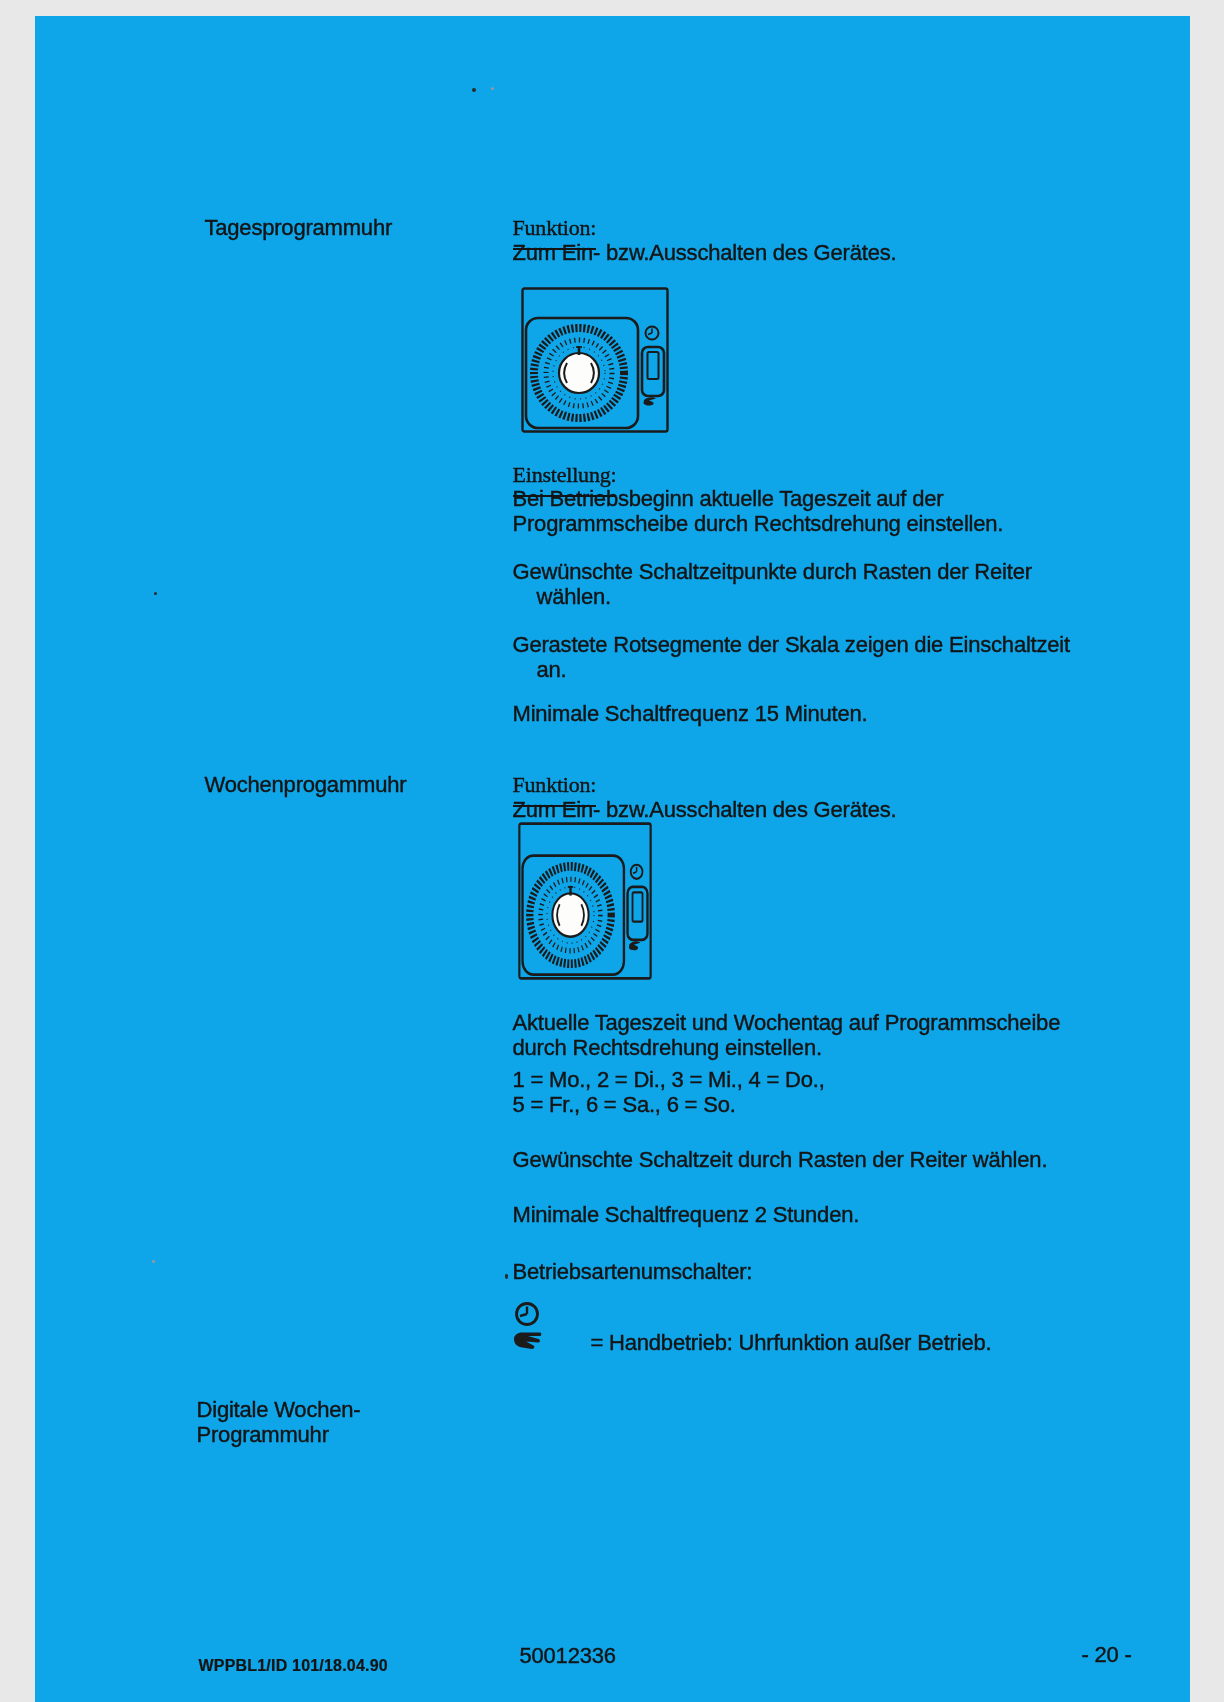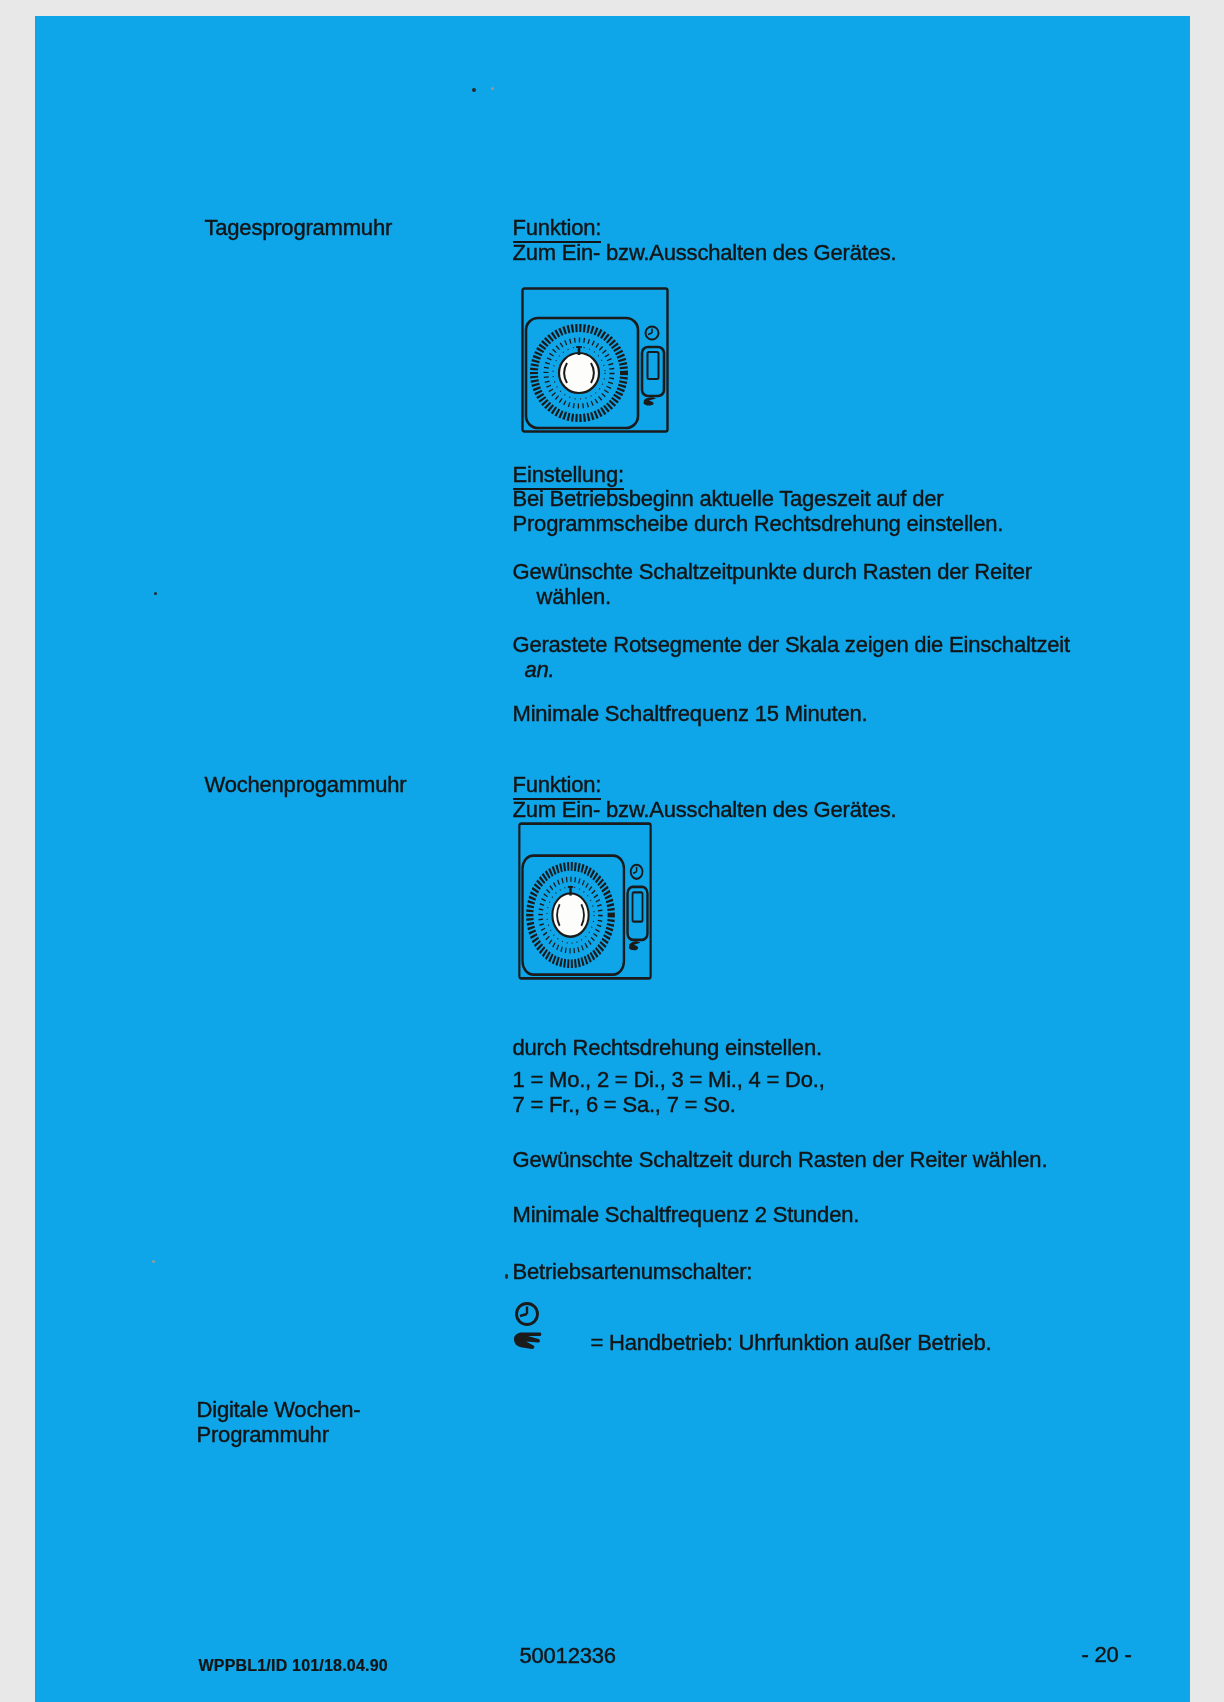--- a/index.html
+++ b/index.html
@@ -16,21 +16,22 @@
     position:absolute;
     font-size:22px;
     line-height:25px;
     white-space:nowrap;
     letter-spacing:-0.2px;
     -webkit-text-stroke:0.4px;
   }
   .u{
     display:inline-block;
     border-bottom:2.2px solid #141414;
-    padding-bottom:1px;
+    padding-bottom:8px;
+    font-family:Liberation Serif, serif;
   }
   .fig{position:absolute;}
   .fig svg{display:block;}
   .small{
     font-size:16px;
     font-weight:700;
     letter-spacing:0.2px;
     -webkit-text-stroke:0.2px;
   }
   .speck{position:absolute;background:#2a2a2a;border-radius:50%;}
@@ -87,21 +88,21 @@
   </div>
 
   <div class="t" style="left:478px;top:446px;"><span class="u">Einstellung:</span></div>
   <div class="t" style="left:478px;top:495px;">Programmscheibe durch Rechtsdrehung einstellen.</div>
   <div class="t" style="left:478px;top:470px;">Bei Betriebsbeginn aktuelle Tageszeit auf der</div>
 
   <div class="t" style="left:478px;top:543px;">Gewünschte Schaltzeitpunkte durch Rasten der Reiter</div>
   <div class="t" style="left:502px;top:568px;">wählen.</div>
 
   <div class="t" style="left:478px;top:616px;">Gerastete Rotsegmente der Skala zeigen die Einschaltzeit</div>
-  <div class="t" style="left:490px;top:641px;font-style:italic;">an.</div>
+  <div class="t" style="left:502px;top:641px;">an.</div>
 
   <div class="t" style="left:478px;top:685px;">Minimale Schaltfrequenz 15 Minuten.</div>
 
   <div class="t" style="left:170px;top:756px;">Wochenprogammuhr</div>
 
   <div class="t" style="left:478px;top:756px;"><span class="u">Funktion:</span></div>
   <div class="t" style="left:478px;top:781px;">Zum Ein- bzw.Ausschalten des Gerätes.</div>
 
   <div class="fig" style="left:483px;top:806px;">
     <svg width="134" height="158" viewBox="0 0 148 146" preserveAspectRatio="none">
@@ -121,24 +122,25 @@
         <line class="stroke" x1="131" y1="46" x2="127" y2="47.5" stroke-width="1.6"></line>
       </g>
       <g>
         <rect class="stroke" x="121" y="60" width="22" height="49" rx="6" stroke-width="2.6"></rect>
         <rect class="stroke" x="126.5" y="65" width="11" height="27" rx="1.5" stroke-width="2"></rect>
       </g>
       <path d="M123,113 c4,-3.5 9,-3.5 12,-1.5 l-7,2 c3,1 6,2 4,4 c-3,2 -8,1 -9.5,-1 z" fill="#1b1b1b"></path>
     </svg>
   </div>
 
+  <div class="t" style="left:478px;top:994px;">Aktuelle Tageszeit und Wochentag auf Programmscheibe</div>
   <div class="t" style="left:478px;top:1019px;">durch Rechtsdrehung einstellen.</div>
 
   <div class="t" style="left:478px;top:1051px;">1 = Mo., 2 = Di., 3 = Mi., 4 = Do.,</div>
-  <div class="t" style="left:478px;top:1076px;">7 = Fr., 6 = Sa., 7 = So.</div>
+  <div class="t" style="left:478px;top:1076px;">5 = Fr., 6 = Sa., 6 = So.</div>
 
   <div class="t" style="left:478px;top:1131px;">Gewünschte Schaltzeit durch Rasten der Reiter wählen.</div>
 
   <div class="t" style="left:478px;top:1186px;">Minimale Schaltfrequenz 2 Stunden.</div>
 
   <div class="t" style="left:478px;top:1243px;">Betriebsartenumschalter:</div>
 
   <div class="modeicon" style="left:478px;top:1284px;">
     <svg width="30" height="30" viewBox="0 0 30 30">
       <circle class="stroke" cx="14" cy="14" r="10.5" stroke-width="2.8"></circle>

